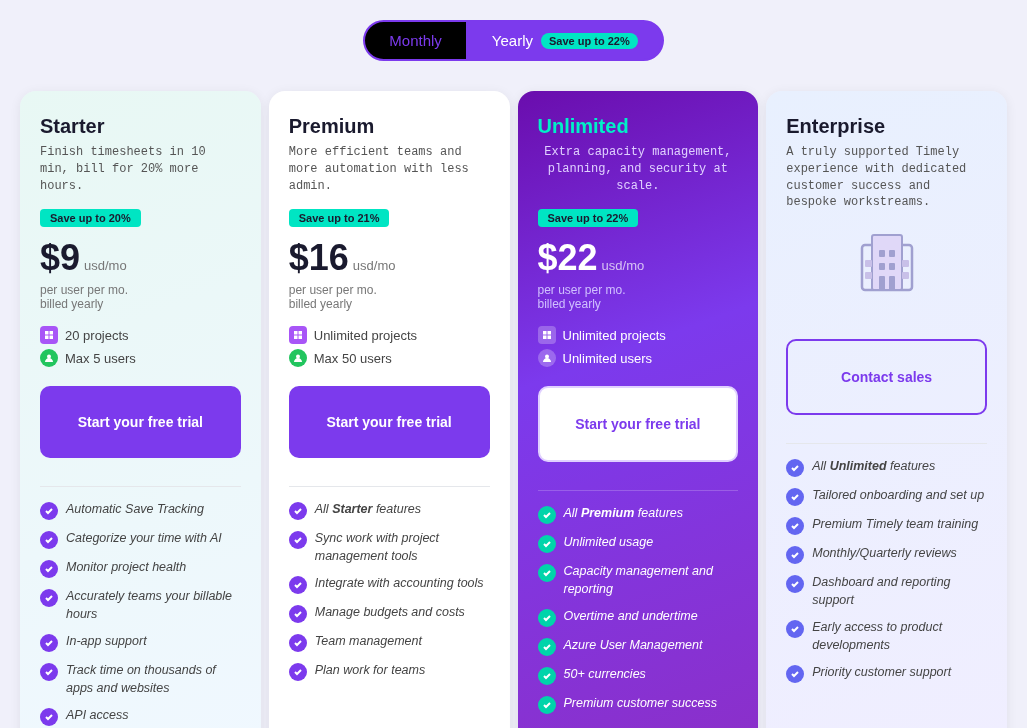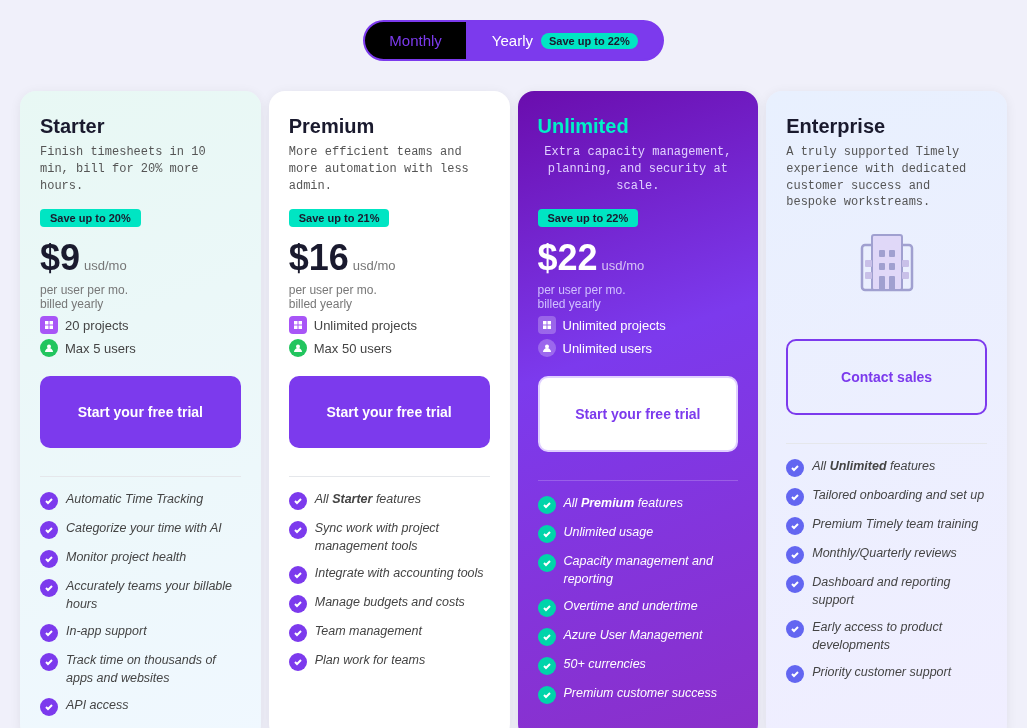--- a/index.html
+++ b/index.html
@@ -143,21 +143,21 @@
       font-weight: 500;
     }
 
     .plan-card.unlimited .price-unit {
       color: #d0c0ff;
     }
 
     .price-sub {
       font-size: 12px;
       color: #777;
-      margin-bottom: 5px;
+      margin-bottom: 15px;
     }
 
     .plan-card.unlimited .price-sub {
       color: #d0c0ff;
     }
 
     .feature-highlight {
       display: flex;
       align-items: center;
       gap: 7px;
@@ -333,21 +333,21 @@
     </div>
     <button class="cta-btn purple">Start your free trial</button>
     <div class="divider"></div>
     <ul class="features-list">
       <li>
         <div class="check-icon">
             <svg viewBox="0 0 10 10" fill="none" stroke="white" stroke-width="2">
               <polyline points="2,5 4,7 8,3"></polyline>
             </svg>
           </div>
-        <span>Automatic Time Tracking</span>
+        <span>Automatic Save Tracking</span>
       </li>
       <li>
         <div class="check-icon">
             <svg viewBox="0 0 10 10" fill="none" stroke="white" stroke-width="2">
               <polyline points="2,5 4,7 8,3"></polyline>
             </svg>
           </div>
         <span>Categorize your time with AI</span>
       </li>
       <li>

